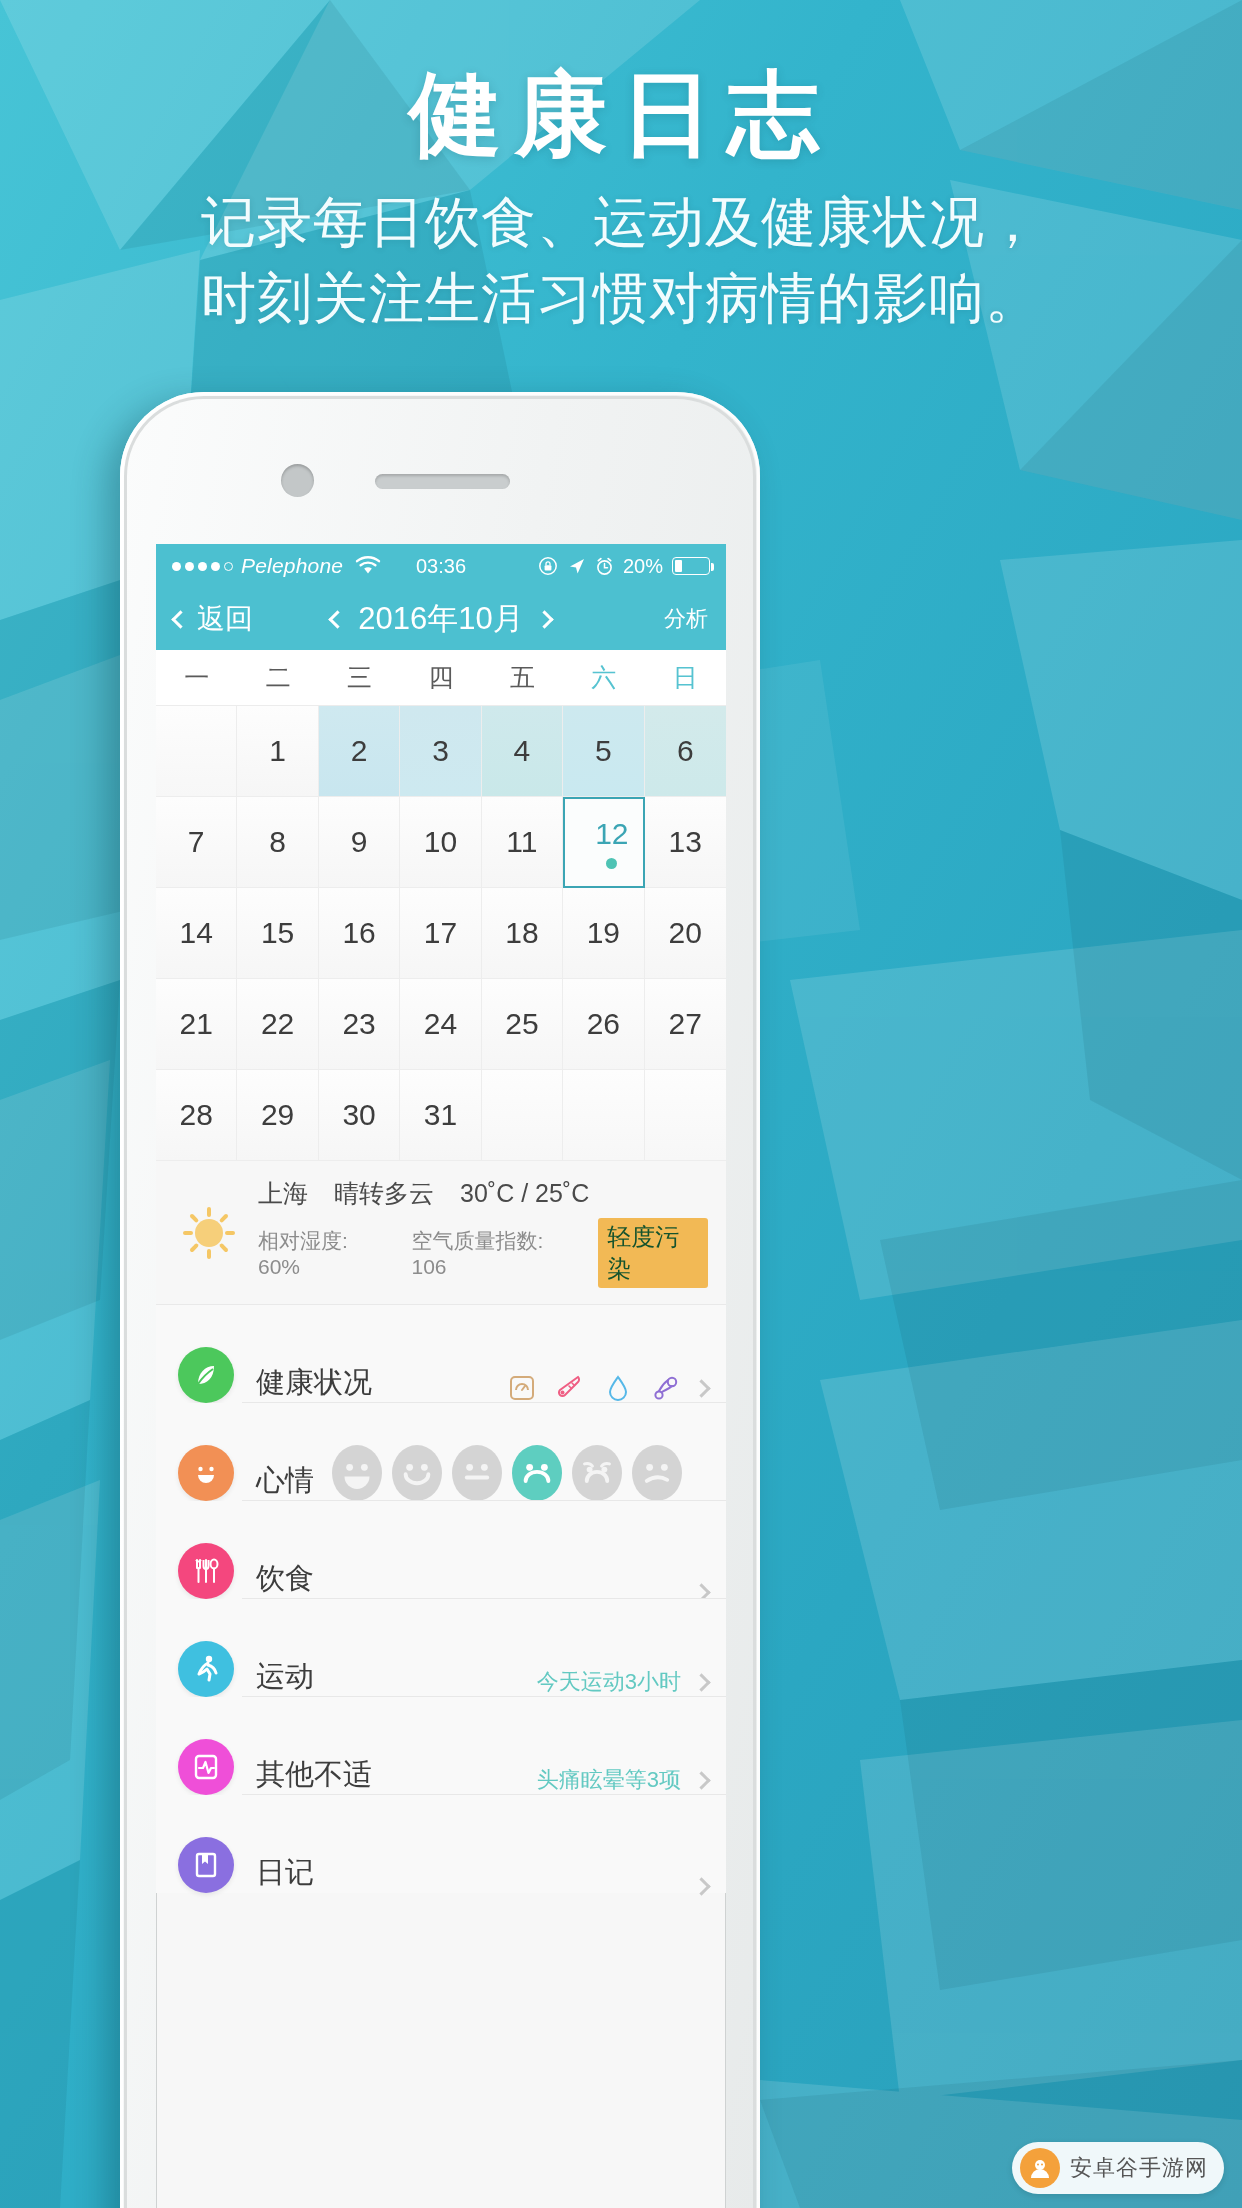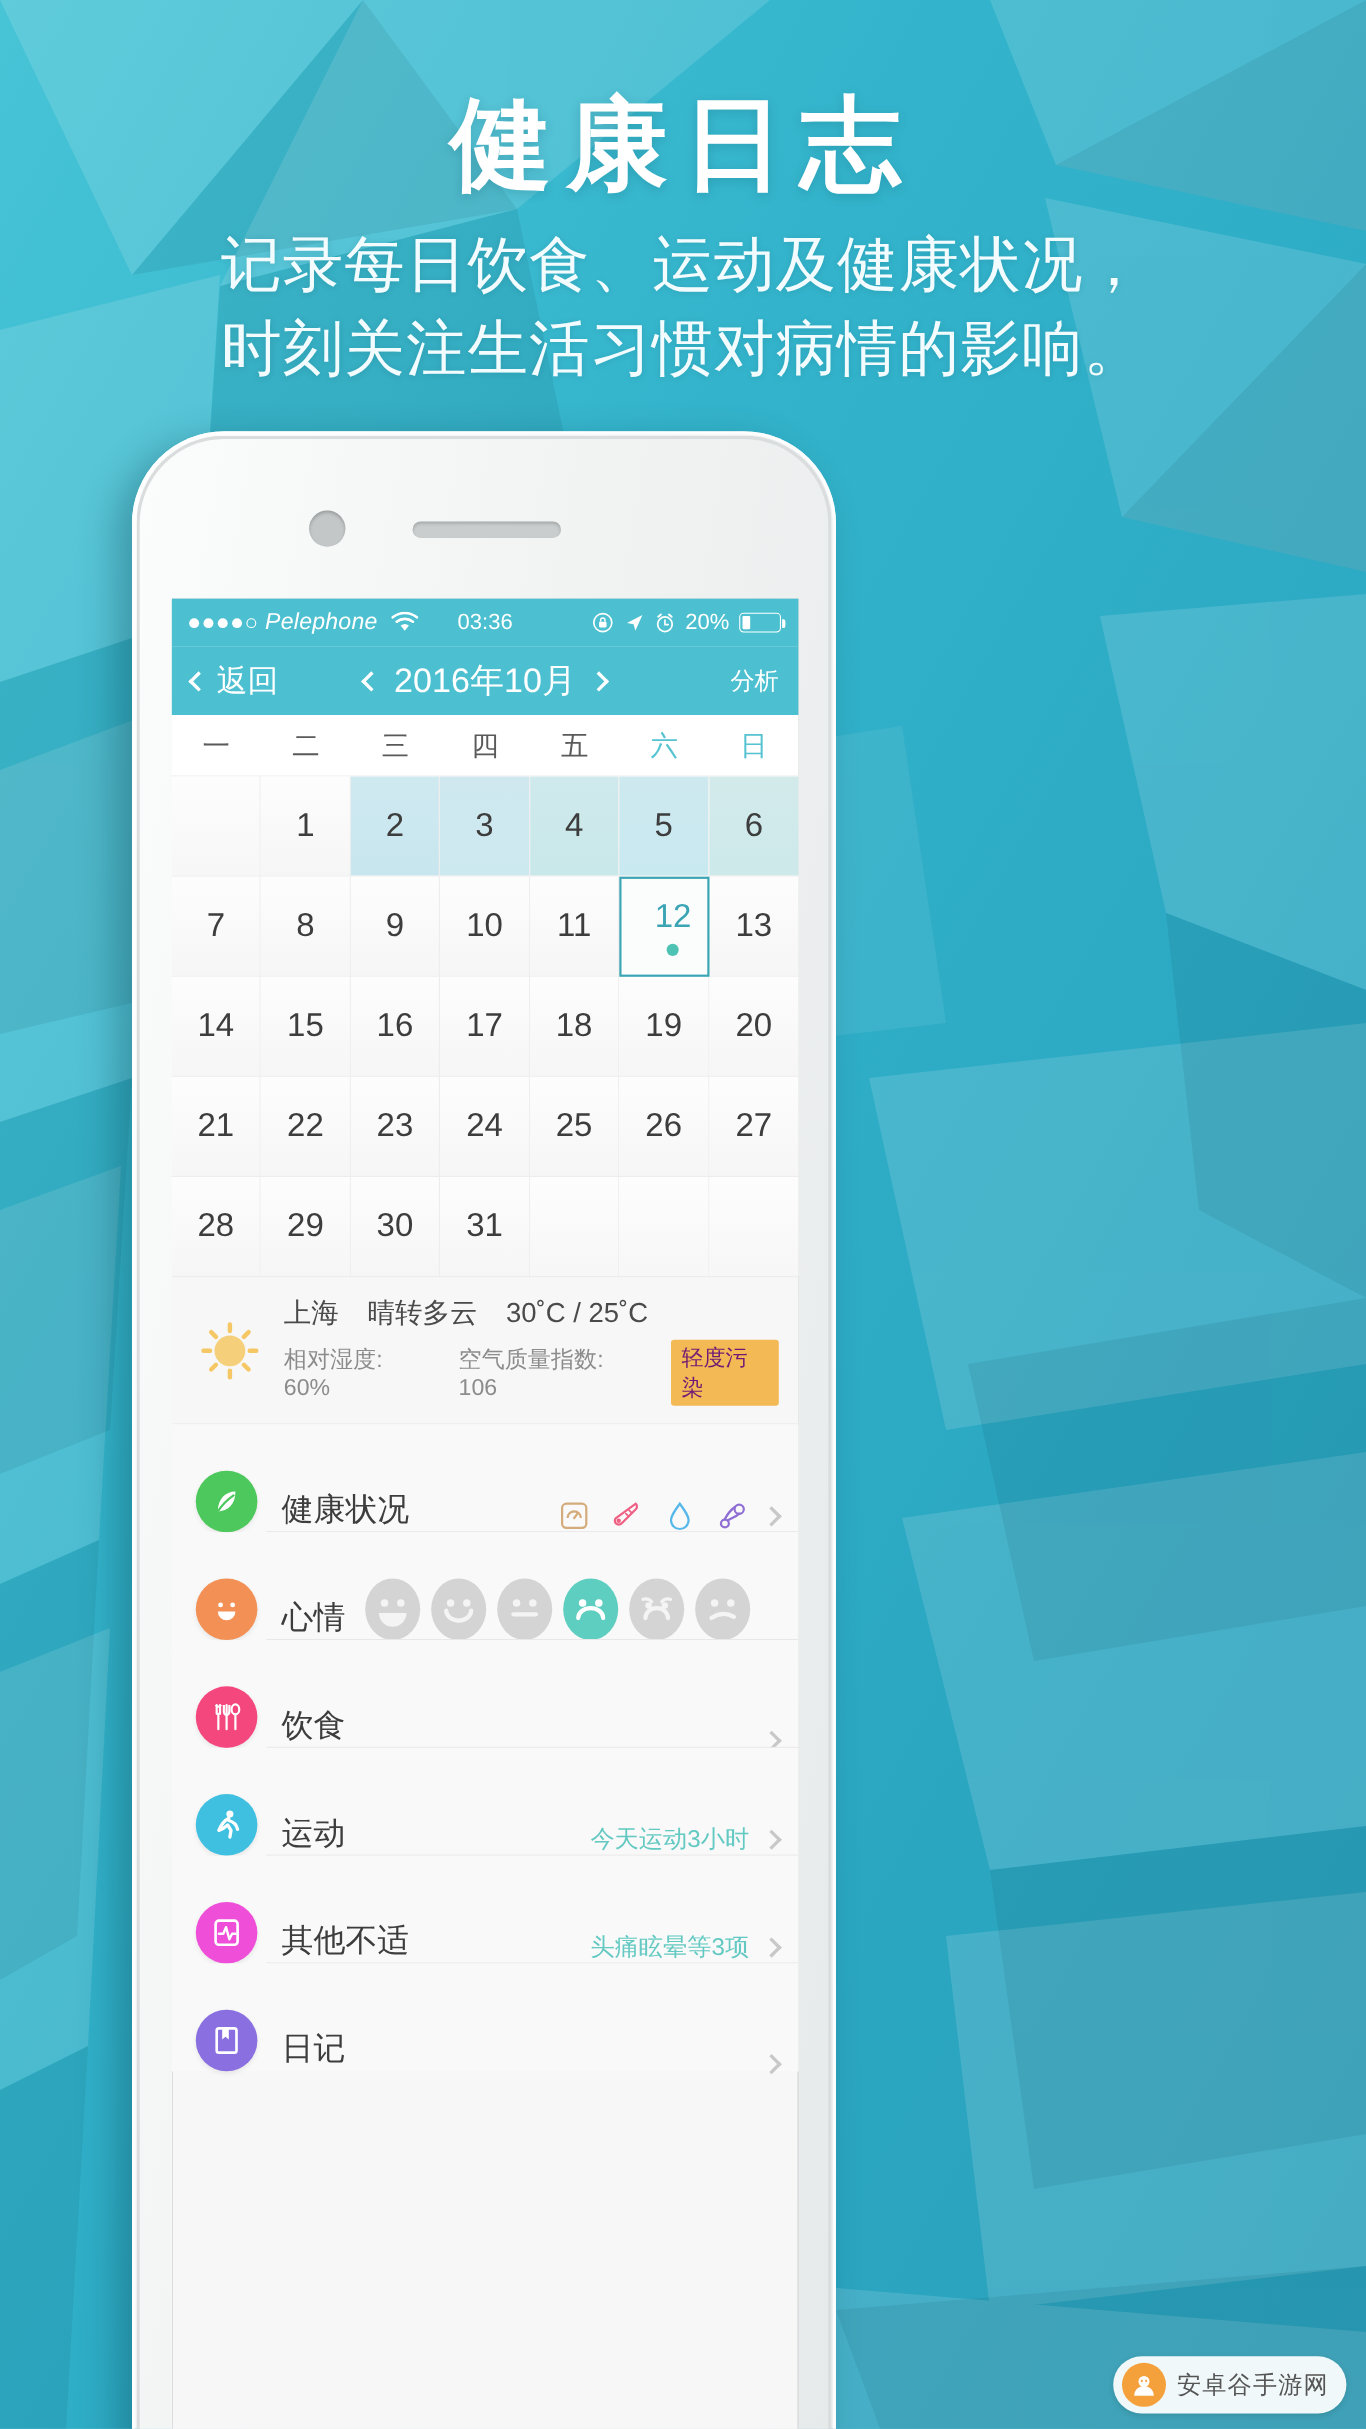--- a/index.html
+++ b/index.html
@@ -8,21 +8,21 @@
     font-family:"Liberation Sans","DejaVu Sans",sans-serif;
     position:relative;
     background:linear-gradient(150deg,#3ec0d4 0%,#35b8cf 25%,#2fb0c9 50%,#2aa9c4 75%,#2ba3bd 100%);
   }
 
   
   .bg-facets { position:absolute; inset:0; overflow:hidden; }
   .bg-facets svg { width:100%; height:100%; display:block; }
 
   
-  .headline-wrap { position:absolute; top:82px; left:0; width:1242px; text-align:center; z-index:5; }
+  .headline-wrap { position:absolute; top:64px; left:0; width:1242px; text-align:center; z-index:5; }
   .headline {
     font-size:92px; font-weight:bold; color:#ffffff; letter-spacing:14px;
     line-height:1.1; text-shadow:0 2px 10px rgba(0,60,70,.18);
   }
   .subline {
     margin-top:22px; font-size:55px; color:#f2fcfe; line-height:1.3;
     letter-spacing:1px; font-weight:300;
     text-shadow:0 1px 6px rgba(0,60,70,.15);
   }
   .subline div { margin-top:4px; }
@@ -120,21 +120,21 @@
   .cell .dot { width:11px; height:11px; border-radius:50%; background:#4ec3b4; margin-top:7px; }
 
   
   .weather {
     background:#f7f7f7; display:flex; align-items:center; gap:20px;
     padding:16px 18px 16px 24px; border-bottom:1px solid #e9e9e9;
   }
   .weather-text { display:flex; flex-direction:column; gap:8px; }
   .w-line1 { font-size:25px; color:#4a4a4a; display:flex; gap:26px; align-items:baseline; }
   .w-line2 { font-size:21px; color:#8c8c8c; display:flex; gap:22px; align-items:center; }
-  .aqi-badge { background:#f2b955; color:#701a75; font-size:20px; padding:3px 9px; border-radius:3px; }
+  .aqi-badge { background:#f2b955; color:#14532d; font-size:24px; padding:3px 9px; border-radius:3px; }
 
   
   .list { background:#f9f9f9; }
   .row { display:flex; align-items:flex-end; padding:0 18px 0 22px; height:98px; position:relative; background:#f9f9f9; }
   .row::after {
     content:""; position:absolute; left:86px; right:0; bottom:0; height:1px; background:#e8e8e8;
   }
   .row:last-child::after { display:none; }
   .row-icon {
     width:56px; height:56px; border-radius:50%; flex:0 0 56px;

